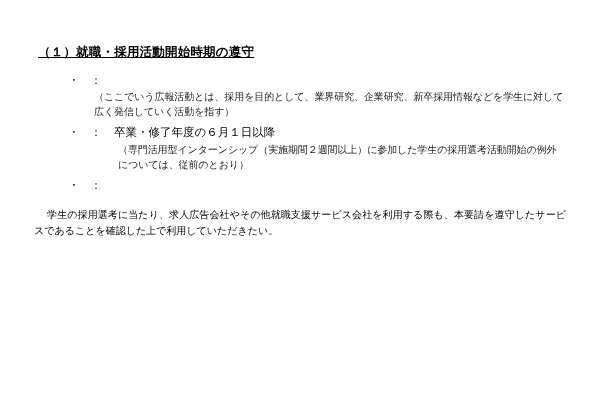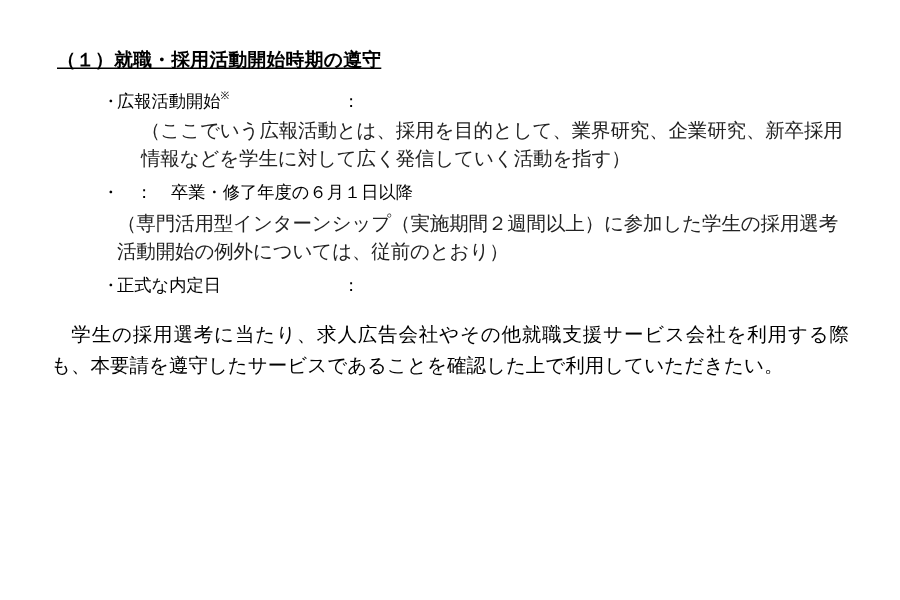--- a/index.html
+++ b/index.html
@@ -12,21 +12,21 @@
     background: #ffffff;
     font-family: "Liberation Serif", "DejaVu Serif", serif;
     color: #000000;
     overflow: hidden;
   }
   .page {
     position: relative;
     width: 600px;
     height: 400px;
     box-sizing: border-box;
-    padding: 32px 34px 10px 34px;
+    padding: 44px 34px 10px 34px;
   }
   .doc-title {
     font-size: 12.5px;
     font-weight: bold;
     text-decoration: underline;
     letter-spacing: 0.2px;
     margin: 0 0 10px 4px;
     line-height: 1.4;
   }
   .lead {
@@ -64,34 +64,34 @@
   }
   .item-colon {
     flex: 0 0 36px;
     text-align: center;
   }
   .item-value {
     flex: 1 1 auto;
     white-space: nowrap;
   }
   .note {
-    font-size: 13px;
+    font-size: 10px;
     line-height: 1.45;
     color: #222222;
     margin: 1px 0 5px 60px;
     letter-spacing: -0.1px;
   }
   .note-2 {
-    margin-left: 44px;
+    margin-left: 84px;
   }
   .body-block {
     margin-top: 12px;
   }
   .para {
-    font-size: 13px;
+    font-size: 10px;
     line-height: 1.62;
     margin: 0 0 0 0;
     text-align: justify;
     text-justify: inter-ideograph;
   }
   .para + .para {
     margin-top: 1px;
   }
   .indent {
     display: inline-block;
@@ -104,39 +104,37 @@
 <div class="page">
 
   <h1 class="doc-title">（１）就職・採用活動開始時期の遵守</h1>
 
 
   <ul class="item-list">
 
     <li class="item">
       <div class="item-row">
         <span class="item-bullet">・</span>
-        <span class="item-label"><span>広報活動開始</span><span class="sup">※</span></span>
         <span class="item-colon">：</span>
       </div>
       <div class="note">（ここでいう広報活動とは、採用を目的として、業界研究、企業研究、新卒採用情報などを学生に対して広く発信していく活動を指す）</div>
     </li>
 
     <li class="item">
       <div class="item-row">
         <span class="item-bullet">・</span>
         <span class="item-colon">：</span>
         <span class="item-value">卒業・修了年度の６月１日以降</span>
       </div>
       <div class="note note-2">（専門活用型インターンシップ（実施期間２週間以上）に参加した学生の採用選考活動開始の例外については、従前のとおり）</div>
     </li>
 
     <li class="item">
       <div class="item-row">
         <span class="item-bullet">・</span>
-        <span class="item-label"><span>正式な内定日</span><span class="sup"></span></span>
         <span class="item-colon">：</span>
       </div>
     </li>
 
   </ul>
 
   <div class="body-block">
     <p class="para"><span class="indent"></span><span>学生の採用選考に当たり、求人広告会社やその他就職支援サービス会社を利用する際も、本要請を遵守したサービスであることを確認した上で利用していただきたい。</span></p>
   </div>
 

